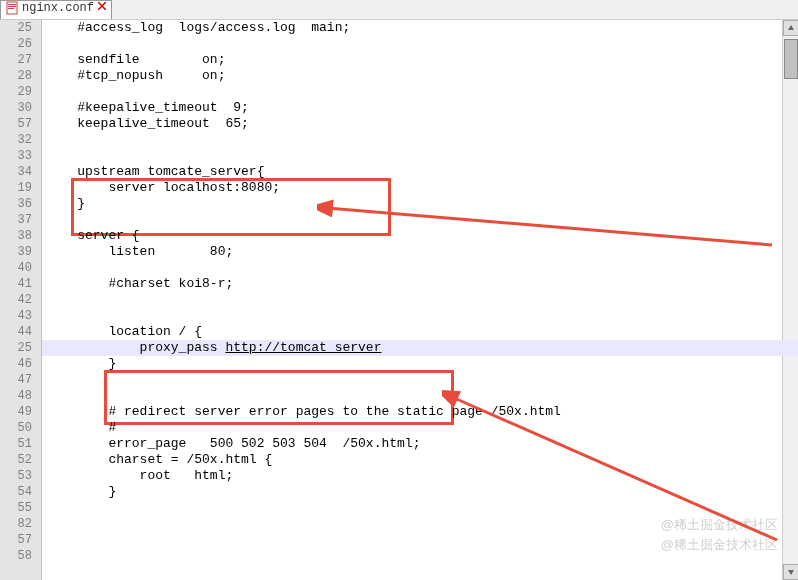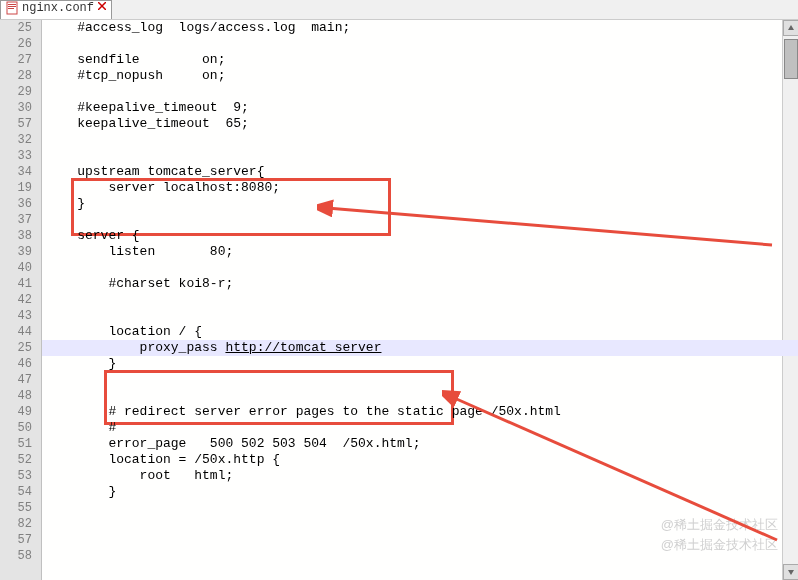--- a/index.html
+++ b/index.html
@@ -136,21 +136,21 @@
       <div class="code-line"></div>
       <div class="code-line"></div>
       <div class="code-line">        location / {</div>
       <div class="code-line hl"><span>            proxy_pass </span><span class="underline">http://tomcat_server</span></div>
       <div class="code-line">        }</div>
       <div class="code-line"></div>
       <div class="code-line"></div>
       <div class="code-line">        # redirect server error pages to the static page /50x.html</div>
       <div class="code-line">        #</div>
       <div class="code-line">        error_page   500 502 503 504  /50x.html;</div>
-      <div class="code-line">        location = /50x.http {</div>
+      <div class="code-line">        charset = /50x.html {</div>
       <div class="code-line">            root   html;</div>
       <div class="code-line">        }</div>
     </div>
 
   <div class="scrollbar">
     <div class="scroll-arrow">
         <svg width="8" height="8" viewBox="0 0 8 8">
           <polygon points="4,1 7,6 1,6" fill="#666"></polygon>
         </svg>
       </div>

